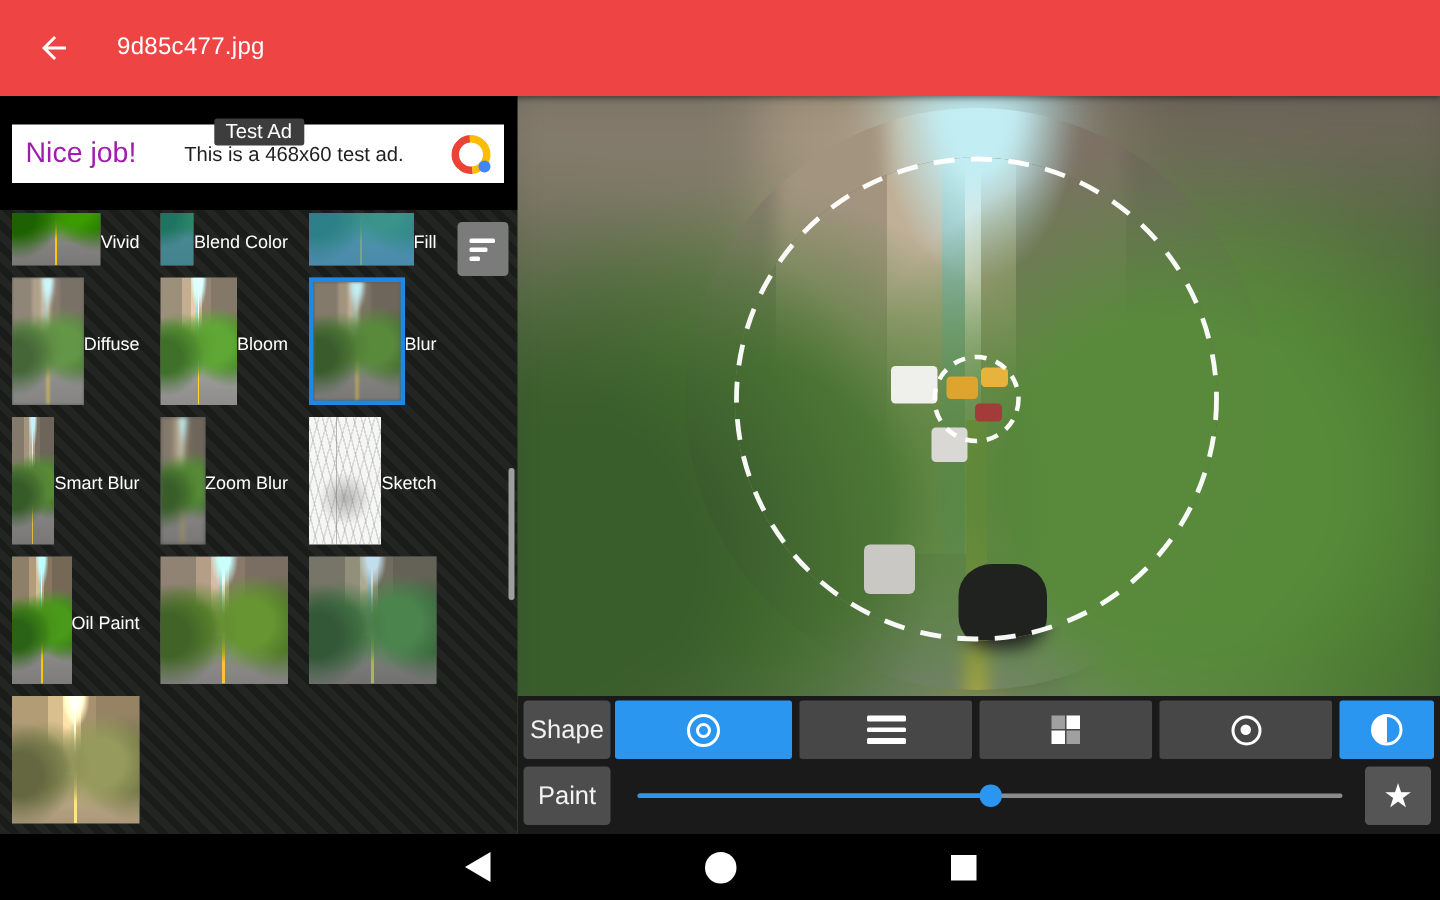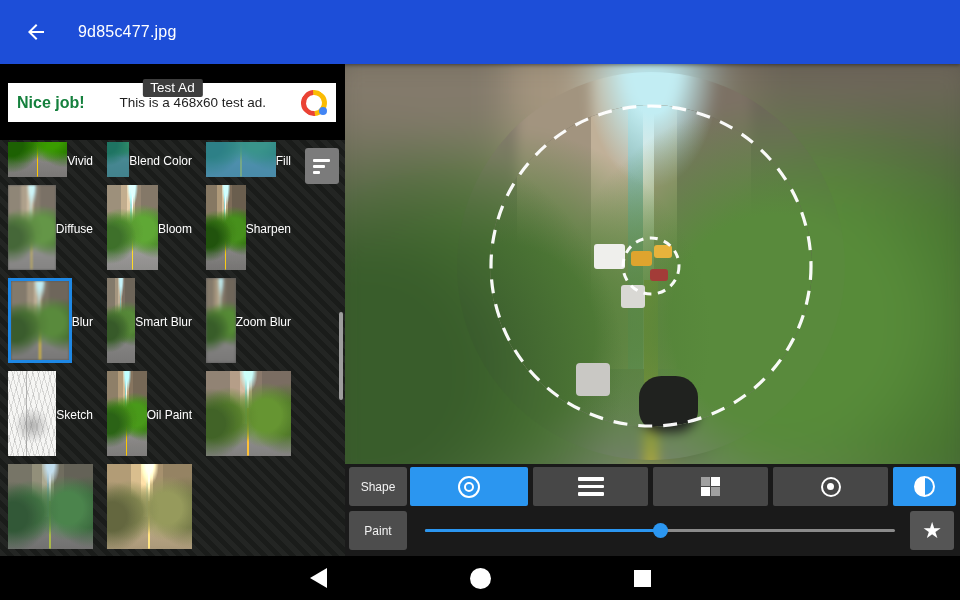--- a/index.html
+++ b/index.html
@@ -1,39 +1,39 @@
 <!DOCTYPE html>
 <html><head>
 <meta charset="utf-8">
 <style>
   html,body{margin:0;padding:0;background:#000;}
   body{width:960px;height:600px;overflow:hidden;font-family:"Liberation Sans",sans-serif;-webkit-font-smoothing:antialiased;}
   .app{position:relative;width:960px;height:600px;background:#000;}
 
   
-  .topbar{position:absolute;left:0;top:0;width:960px;height:64px;background:#1d4ed8;display:flex;align-items:center;box-shadow:0 1px 4px rgba(0,0,0,.45);z-index:30;}
+  .topbar{position:absolute;left:0;top:0;width:960px;height:64px;background:#ef4444;display:flex;align-items:center;box-shadow:0 1px 4px rgba(0,0,0,.45);z-index:30;}
   .back-btn{width:40px;height:40px;margin-left:16px;display:flex;align-items:center;justify-content:center;cursor:pointer;}
   .title{color:#fff;font-size:16px;margin-left:22px;letter-spacing:.2px;}
   .tb-right{margin-left:auto;display:flex;align-items:center;gap:25px;padding-right:16px;}
   .tb-icon{display:flex;align-items:center;justify-content:center;width:32px;height:40px;cursor:pointer;}
   .zoomsel{display:flex;align-items:center;gap:7px;border-bottom:2px solid #ccd5d9;padding:0 3px 5px 3px;cursor:pointer;}
   .zoomsel .zv{color:#fff;font-size:15px;}
   .caret{width:0;height:0;border-left:6px solid transparent;border-right:6px solid transparent;border-top:7px solid #fff;}
   .dots{display:flex;flex-direction:column;gap:3.5px;align-items:center;}
   .dots i{width:4.5px;height:4.5px;border-radius:50%;background:#fff;}
 
   
   .content{position:absolute;left:0;top:64px;width:960px;height:492px;display:flex;}
   .panel{position:relative;width:345px;height:492px;background:repeating-linear-gradient(45deg,#232523 0 5px,#1a1c1a 5px 10px);overflow:hidden;}
   .canvas{position:relative;width:615px;height:492px;overflow:hidden;background:#3a3a34;}
 
   
   .ad-wrap{position:relative;width:345px;height:76px;background:#000;z-index:5;}
   .ad-box{position:absolute;left:8px;top:19px;width:328px;height:39px;background:#fff;display:flex;align-items:center;padding:0 9px;box-sizing:border-box;cursor:pointer;}
-  .ad-head{color:#15803d;font-size:16px;font-weight:bold;white-space:nowrap;}
+  .ad-head{color:#a21caf;font-size:19px;font-weight:normal;white-space:nowrap;}
   .ad-body{flex:1;text-align:center;color:#1f1f1f;font-size:13.5px;white-space:nowrap;}
   .ad-logo{position:relative;width:26px;height:26px;flex:0 0 auto;}
   .ad-logo .ring{position:absolute;inset:0;border-radius:50%;border:5px solid #ea4335;border-top-color:#fbbc04;border-right-color:#fbbc04;transform:rotate(40deg);box-sizing:border-box;}
   .ad-logo .dot{position:absolute;right:0;bottom:1px;width:8px;height:8px;border-radius:50%;background:#4285f4;}
   .ad-badge{position:absolute;left:50%;top:15px;transform:translateX(-50%);background:#3d3d3d;color:#fff;font-size:13.5px;padding:1px 8px 2px;border-radius:2px;z-index:6;}
 
   
   .filters{position:absolute;left:0;top:76px;width:345px;height:416px;overflow:hidden;}
   .grid{position:relative;display:grid;grid-template-columns:85px 85px 85px;column-gap:14px;padding:2px 0 0 8px;}
   .cell{display:flex;align-items:center;margin-bottom:8px;cursor:pointer;}
@@ -99,21 +99,21 @@
 
   
   .photo{position:absolute;inset:0;}
   .ph-blur{filter:blur(17px) saturate(1.05);transform:scale(1.08);}
   .ph-mid{filter:blur(6px);clip-path:circle(194px at 306px 202px);}
   .ph-sharp{clip-path:circle(161px at 306px 202px);}
   .mask-svg{position:absolute;left:0;top:0;z-index:10;cursor:pointer;}
 
   
   .controls{position:absolute;left:0;bottom:0;width:615px;height:92px;background:#1a1a1a;z-index:20;}
-  .chip{position:absolute;background:#4d4d4d;border-radius:3px;color:#f2f2f2;font-size:12px;display:flex;align-items:center;justify-content:center;}
+  .chip{position:absolute;background:#4d4d4d;border-radius:3px;color:#f2f2f2;font-size:17px;display:flex;align-items:center;justify-content:center;}
   .shape-chip{left:4px;top:3px;width:58px;height:39px;}
   .radius-chip{left:4px;top:47px;width:58px;height:39px;}
   .sbtn{position:absolute;top:3px;height:39px;background:#474747;border-radius:2px;display:flex;align-items:center;justify-content:center;cursor:pointer;}
   .sbtn.sel{background:#2b96f0;}
   .b1{left:65px;width:118px;}
   .b2{left:188px;width:115px;}
   .b3{left:308px;width:115px;}
   .b4{left:428px;width:115px;}
   .b5{left:548px;width:63px;background:#2b96f0;}
   .ic-conc{width:22px;height:22px;border:2.5px solid #fff;border-radius:50%;display:flex;align-items:center;justify-content:center;box-sizing:border-box;}
@@ -201,26 +201,20 @@
                 <div class="scene"></div>
               </div>
             <div class="lab">Diffuse</div>
           </div>
           <div class="cell">
             <div class="tb t-bloom">
                 <div class="scene"></div>
               </div>
             <div class="lab">Bloom</div>
           </div>
-          <div class="cell">
-            <div class="tb t-sharpen">
-                <div class="scene"></div>
-              </div>
-            <div class="lab">Sharpen</div>
-          </div>
 
           <div class="cell">
             <div class="tb selected t-blur">
                 <div class="scene"></div>
               </div>
             <div class="lab">Blur</div>
           </div>
           <div class="cell">
             <div class="tb t-smart">
                 <div class="scene"></div>

